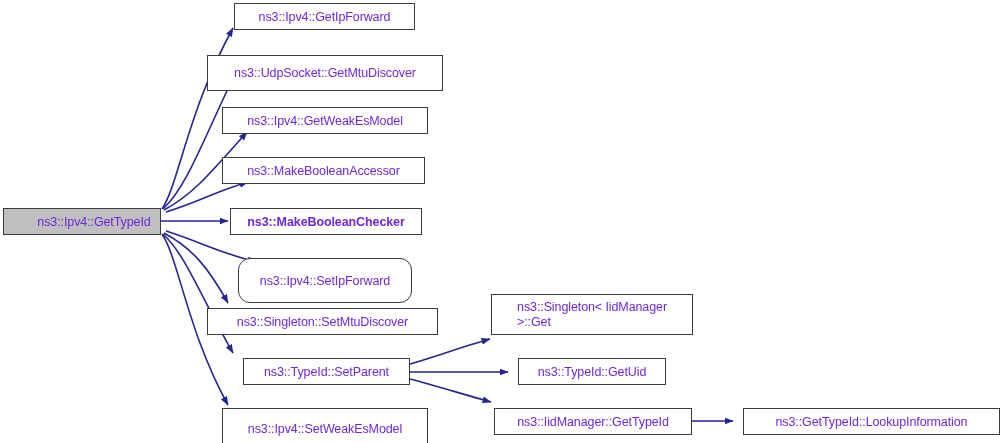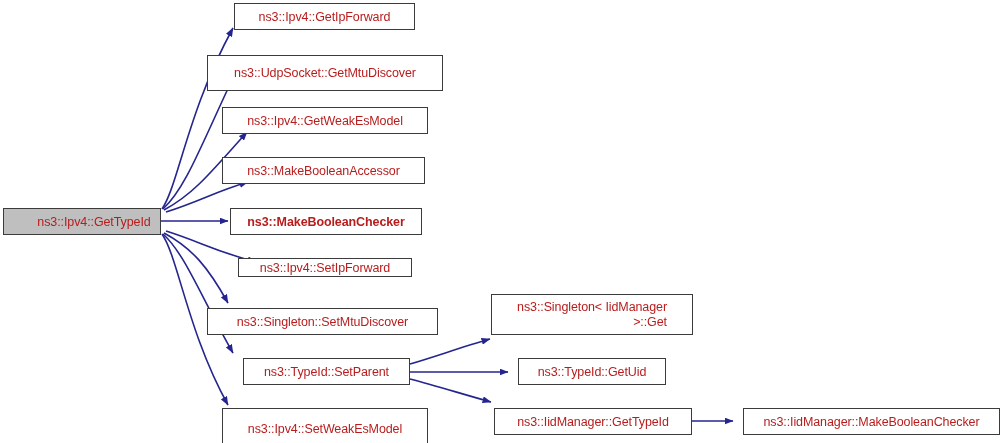--- a/index.html
+++ b/index.html
@@ -21,25 +21,25 @@
     top: 0;
     width: 1003px;
     height: 443px;
     pointer-events: none;
   }
   .node {
     position: absolute;
     box-sizing: border-box;
     border: 1px solid #3b3b3b;
     background: #ffffff;
-    color: #b91c1c;
+    color: #6d28d9;
     display: flex;
     align-items: center;
     justify-content: center;
-    text-align: right;
+    text-align: left;
     font-size: 12.5px;
     line-height: 14px;
     letter-spacing: -0.1px;
     white-space: pre;
     z-index: 2;
   }
   .node.current {
     background: #bfbfbf;
     border-color: #3b3b3b;
     padding-left: 24px;
@@ -75,23 +75,23 @@
         <path d="M692,421 L733,421" fill="none" stroke="#25258f" stroke-width="1.6" marker-end="url(#arrowhead)"></path>
       </g>
   </svg>
   <div id="node-layer">
       <div class="node current" style="left: 3px; top: 208px; width: 158px; height: 27px;">ns3::Ipv4::GetTypeId</div>
       <div class="node" style="left: 234px; top: 3px; width: 181px; height: 27px;">ns3::Ipv4::GetIpForward</div>
       <div class="node" style="left: 207px; top: 55px; width: 236px; height: 36px;">ns3::UdpSocket::GetMtuDiscover</div>
       <div class="node" style="left: 222px; top: 107px; width: 206px; height: 27px;">ns3::Ipv4::GetWeakEsModel</div>
       <div class="node" style="left: 222px; top: 157px; width: 203px; height: 27px;">ns3::MakeBooleanAccessor</div>
       <div class="node" style="left: 230px; top: 208px; width: 192px; height: 27px; font-weight: bold;">ns3::MakeBooleanChecker</div>
-      <div class="node" style="left: 238px; top: 258px; width: 174px; height: 19px;">ns3::Ipv4::SetIpForward</div>
+      <div class="node" style="left: 238px; top: 258px; width: 174px; height: 45px; border-radius: 12px;">ns3::Ipv4::SetIpForward</div>
       <div class="node" style="left: 207px; top: 308px; width: 231px; height: 27px;">ns3::Singleton::SetMtuDiscover</div>
       <div class="node" style="left: 243px; top: 358px; width: 167px; height: 27px;">ns3::TypeId::SetParent</div>
       <div class="node" style="left: 222px; top: 408px; width: 206px; height: 42px;">ns3::Ipv4::SetWeakEsModel</div>
       <div class="node two-line" style="left: 491px; top: 294px; width: 202px; height: 41px;">ns3::Singleton&lt; IidManager
 &gt;::Get</div>
       <div class="node" style="left: 518px; top: 358px; width: 148px; height: 27px;">ns3::TypeId::GetUid</div>
       <div class="node" style="left: 494px; top: 408px; width: 198px; height: 27px;">ns3::IidManager::GetTypeId</div>
-      <div class="node" style="left: 743px; top: 408px; width: 257px; height: 27px;">ns3::IidManager::MakeBooleanChecker</div>
+      <div class="node" style="left: 743px; top: 408px; width: 257px; height: 27px;">ns3::GetTypeId::LookupInformation</div>
     </div>
 </div>
 
 </body></html>

